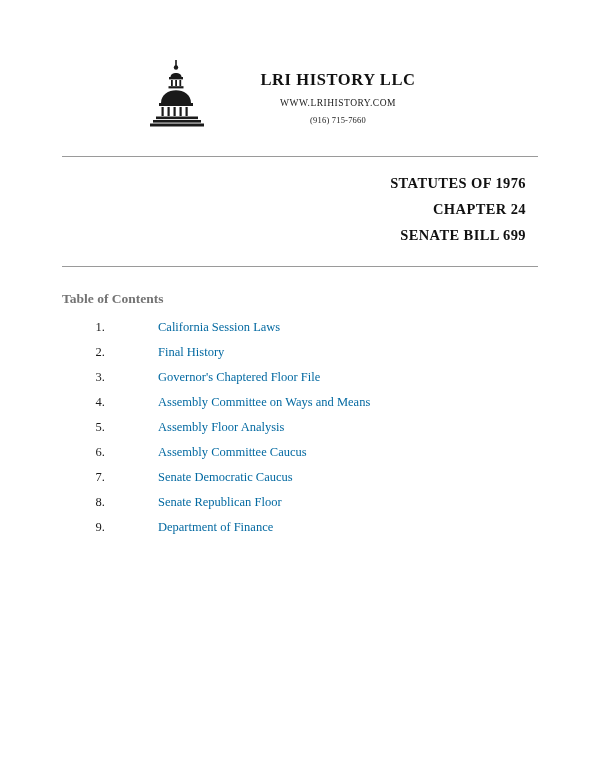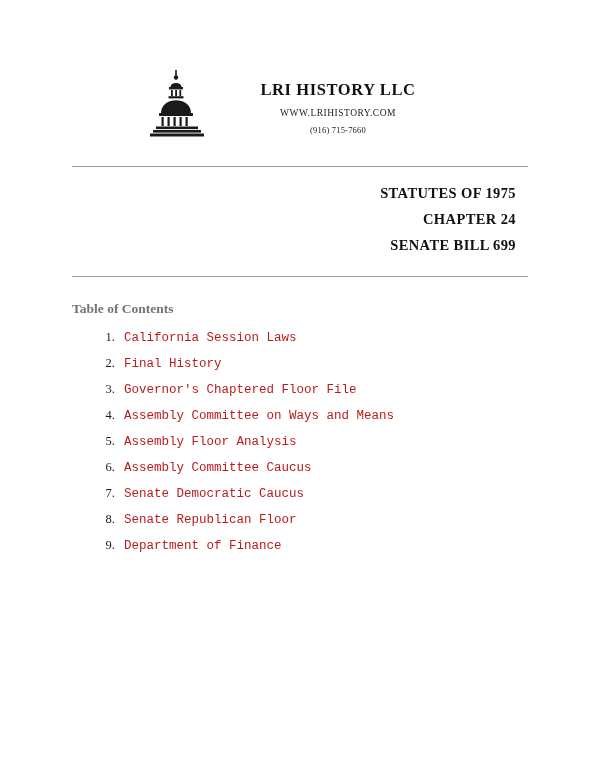--- a/index.html
+++ b/index.html
@@ -12,21 +12,21 @@
     height: 776px;
     font-family: "Liberation Serif", serif;
     color: #1a1a1a;
     position: relative;
     overflow: hidden;
   }
   .page {
     width: 600px;
     height: 648px;
     box-sizing: border-box;
-    padding: 10px;
+    padding: 0;
     position: relative;
     background: #fff;
   }
 
   
   .letterhead {
     display: flex;
     flex-direction: row;
     align-items: flex-start;
     justify-content: center;
@@ -107,23 +107,24 @@
     margin: 0;
     padding-left: 46px;
     font-size: 12.5px;
     line-height: 1.0;
   }
   ol.toc-list li {
     margin-bottom: 12.5px;
     padding-left: 6px;
   }
   ol.toc-list li span {
-    font-family: Liberation Mono, monospace;
+    font-family: Liberation Serif, serif;
     font-size: 12.5px;
-    color: #b91c1c;
+    color: #0369a1;
+    margin-left: 44px;
   }
 </style>
 </head>
 <body>
 
 <div class="page">
 
   <div class="letterhead">
     <div class="logo">
       <svg viewBox="0 0 70 72" width="70" height="72" aria-hidden="true">
@@ -158,21 +159,21 @@
     <div class="org-block">
       <div class="org-name">LRI HISTORY LLC</div>
       <div class="org-line">WWW.LRIHISTORY.COM</div>
       <div class="org-phone">(916) 715-7660</div>
     </div>
   </div>
 
   <hr class="rule rule-top">
 
   <div class="titles">
-    <div class="title-line">STATUTES OF 1975</div>
+    <div class="title-line">STATUTES OF 1976</div>
     <div class="title-line">CHAPTER  24</div>
     <div class="title-line">SENATE BILL 699</div>
   </div>
 
   <hr class="rule rule-bottom">
 
   <div class="toc">
     <div class="toc-heading">Table of Contents</div>
     <ol class="toc-list">
       <li><span>California Session Laws</span></li>

